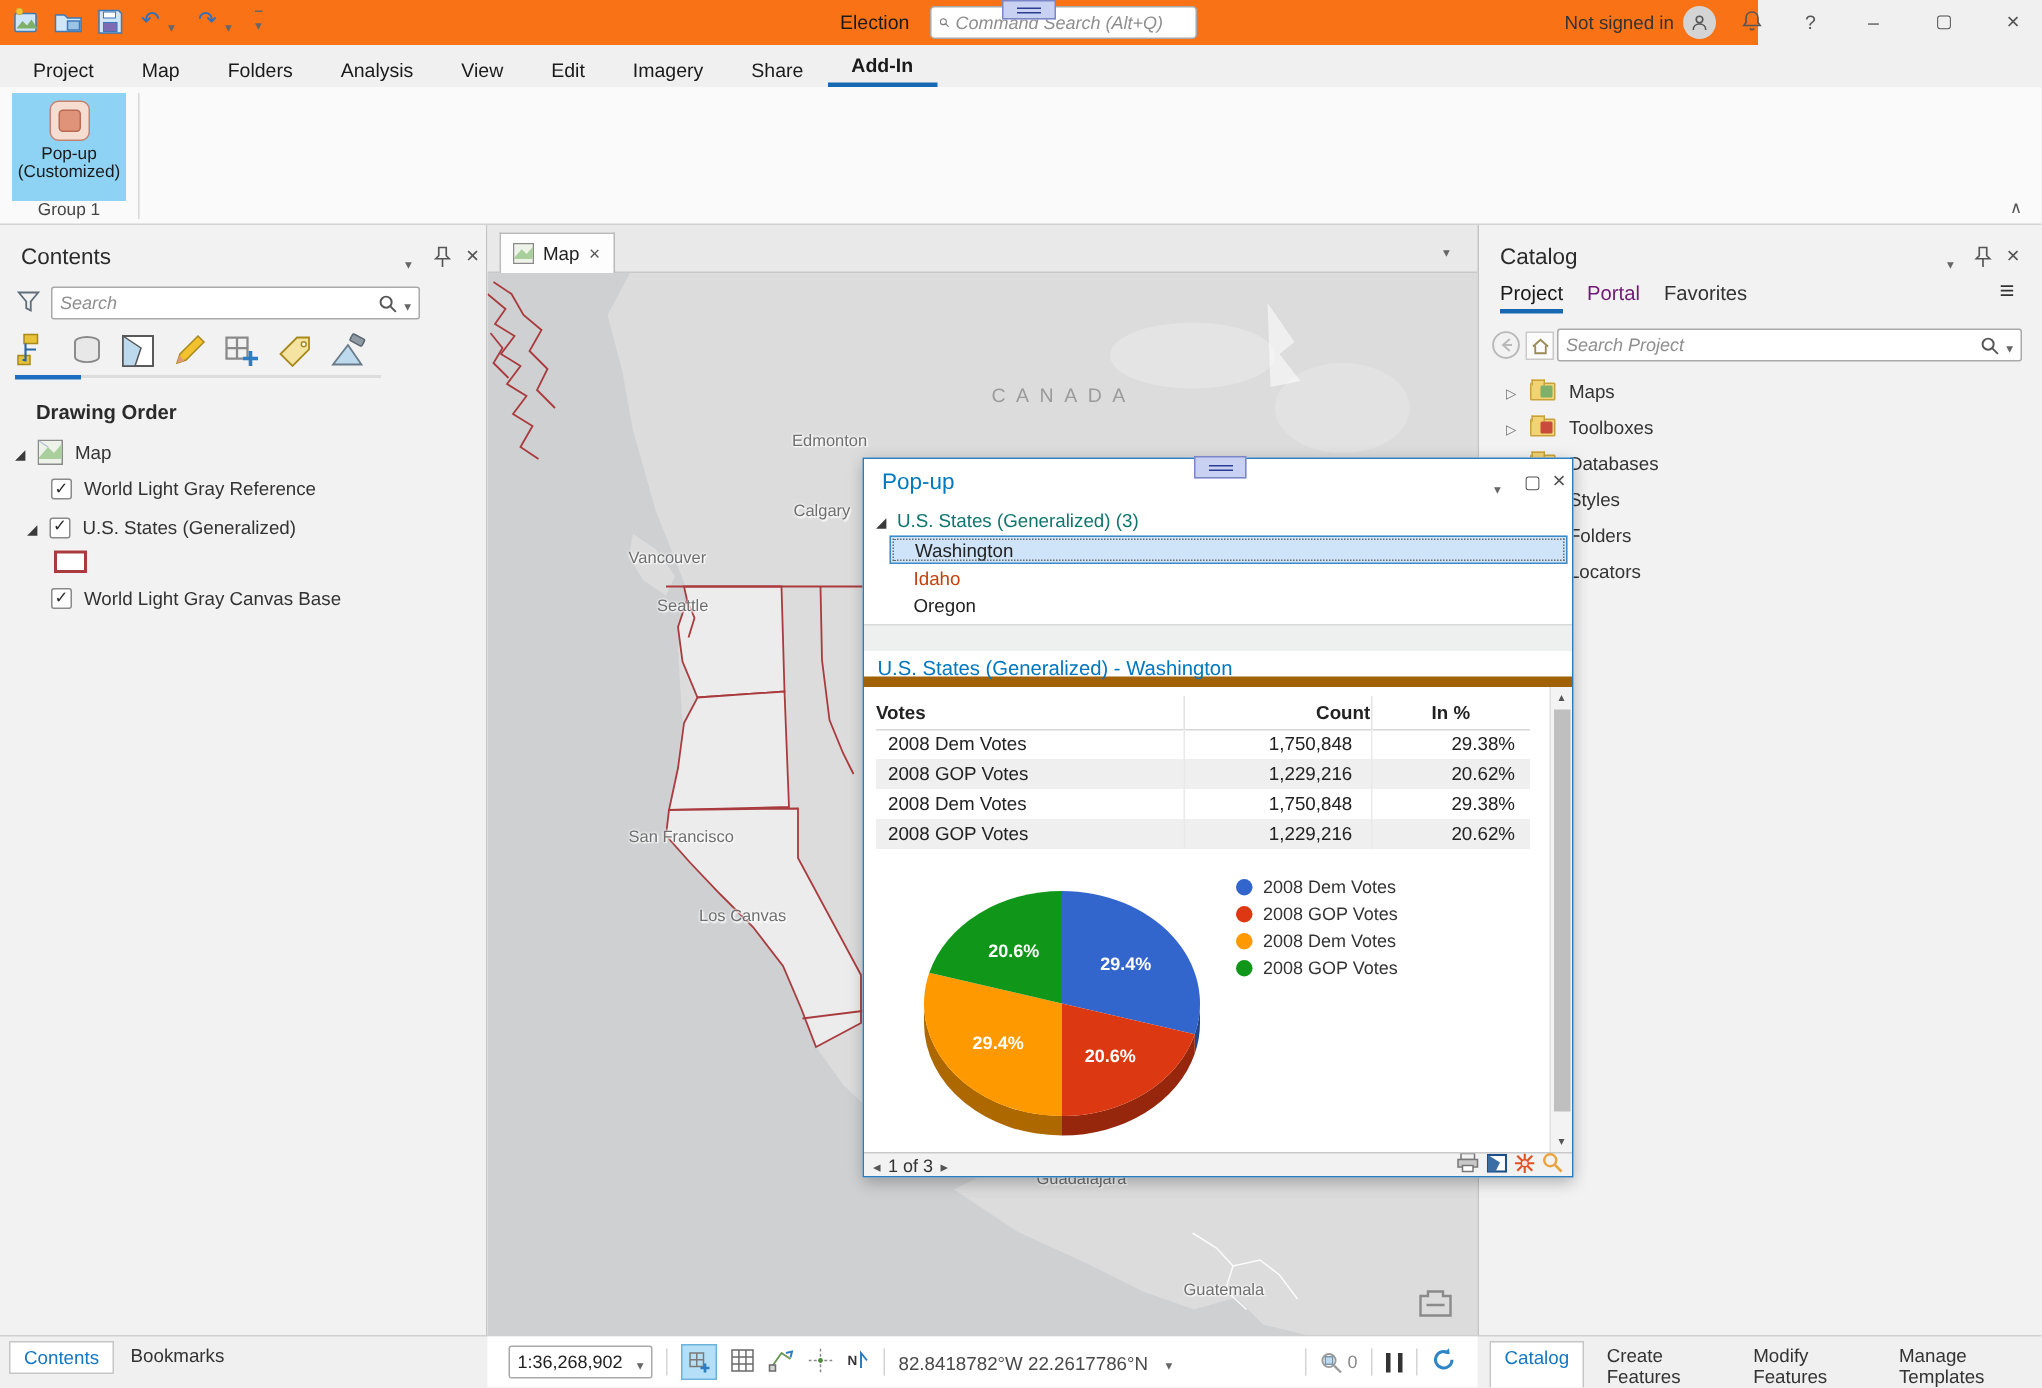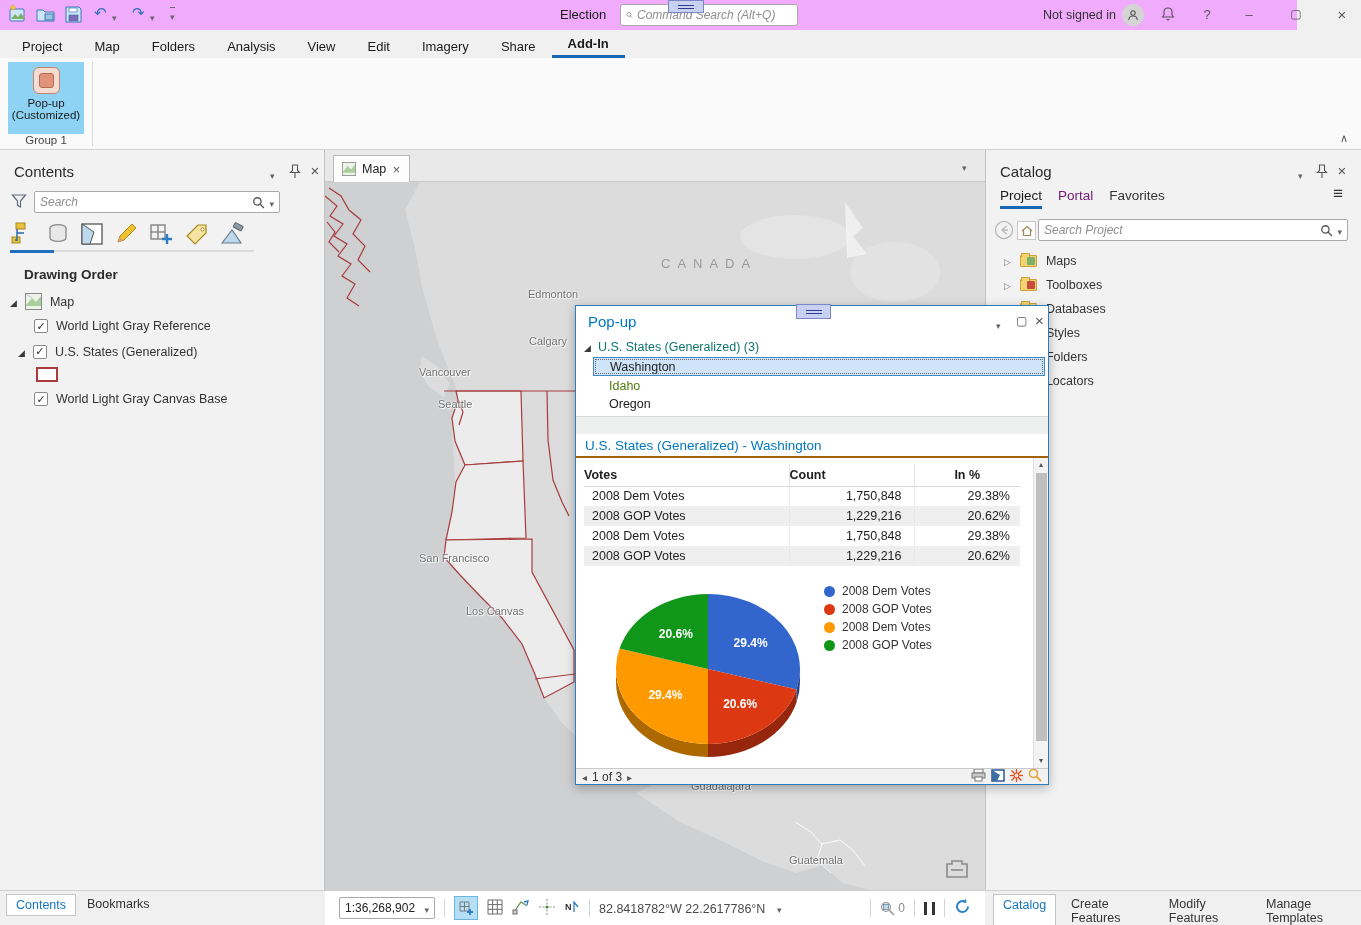--- a/index.html
+++ b/index.html
@@ -43,21 +43,21 @@
 .leglbl{font-size:12px;color:#333}
 .vr{width:1px;background:#d4d4d4;height:18px}
 .dockhandle{background:#c9d1f2;border:1px solid #7b86c7;display:flex;flex-direction:column;align-items:center;justify-content:center;gap:2px}
 .dockhandle i{display:block;width:16px;height:1px;background:#2c3c92}
 </style>
 </head>
 <body>
 
 <div class="app">
 
-  <div class="abs" style="left:0;top:0;width:1297px;height:30px;background:#f0abfc">
+  <div class="abs" style="left:0;top:0;width:1172px;height:30px;background:#f97316">
     <span class="abs" style="left:8px;top:5px">
       <svg width="19" height="19" viewBox="0 0 19 19">
           <rect x="2" y="4" width="14" height="12" rx="1" fill="#cfe6f7" stroke="#3e79b8"></rect>
           <path d="M3 14 l4-5 3 3 3-4 4 6z" fill="#7fb069"></path>
           <circle cx="5" cy="2.6" r="2.2" fill="#f4c531" stroke="#caa73c" stroke-width=".6"></circle>
         </svg>
     </span>
     <span class="abs" style="left:36px;top:5px">
       <svg width="19" height="19" viewBox="0 0 19 19">
           <path d="M1 5h6l2 2h9v9H1z" fill="#cfe6f7" stroke="#3e79b8"></path>
@@ -389,37 +389,37 @@
     <span class="abs closex" style="left:459px;top:6px"></span>
 
     <div class="abs" style="left:8px;top:33px;display:flex;align-items:center;gap:7px">
       <span class="texp"></span>
       <span style="font-size:12.5px;color:#0f766e">U.S. States (Generalized) (3)</span>
     </div>
     <div class="abs" style="left:17px;top:51px;width:452px;height:19px;background:#cfe4f8;border:1px solid #3c8bc8;outline:1px dotted #6a6a6a;outline-offset:-3px;display:flex;align-items:center">
       <span style="font-size:12.5px;color:#222;margin-left:16px">Washington</span>
     </div>
     <div class="abs" style="left:33px;top:72px">
-      <span style="font-size:12.5px;color:#4d7c0f">Idaho</span>
+      <span style="font-size:12.5px;color:#c2410c">Idaho</span>
     </div>
     <div class="abs" style="left:33px;top:90px">
       <span style="font-size:12.5px;color:#222">Oregon</span>
     </div>
 
     <div class="abs" style="left:0;top:110px;width:472px;height:18px;background:#eef0f0;border-top:1px solid #d8d8d8"></div>
-    <div class="abs" style="left:0;top:128px;width:472px;height:24px;background:#fff;border-bottom:2px solid #a16207">
+    <div class="abs" style="left:0;top:128px;width:472px;height:24px;background:#fff;border-bottom:7px solid #a16207">
       <span style="margin-left:9px;font-size:13.5px;color:#0077be;line-height:23px">U.S. States (Generalized) - Washington</span>
     </div>
 
     <div class="abs" style="left:0;top:152px;width:472px;height:310px;background:#fff;overflow:hidden">
       <table style="position:absolute;left:8px;top:6px;width:436px;border-collapse:collapse;font-size:12.5px;color:#222">
         <thead>
           <tr style="height:22px;font-weight:bold;border-bottom:1px solid #d8d8d8">
             <th style="width:205px;text-align:left;border-right:1px solid #e3e3e3">Votes</th>
-            <th style="width:125px;text-align:left;border-right:1px solid #e3e3e3">Count</th>
+            <th style="width:125px;text-align:right;border-right:1px solid #e3e3e3">Count</th>
             <th style="width:106px;text-align:center">In %</th>
           </tr>
         </thead>
         <tbody>
           <tr style="height:20px">
             <td style="padding-left:8px;border-right:1px solid #e9e9e9">2008 Dem Votes</td>
             <td style="text-align:right;padding-right:12px;border-right:1px solid #e9e9e9">1,750,848</td>
             <td style="text-align:right;padding-right:10px">29.38%</td>
           </tr>
           <tr style="height:20px;background:#efefef">

